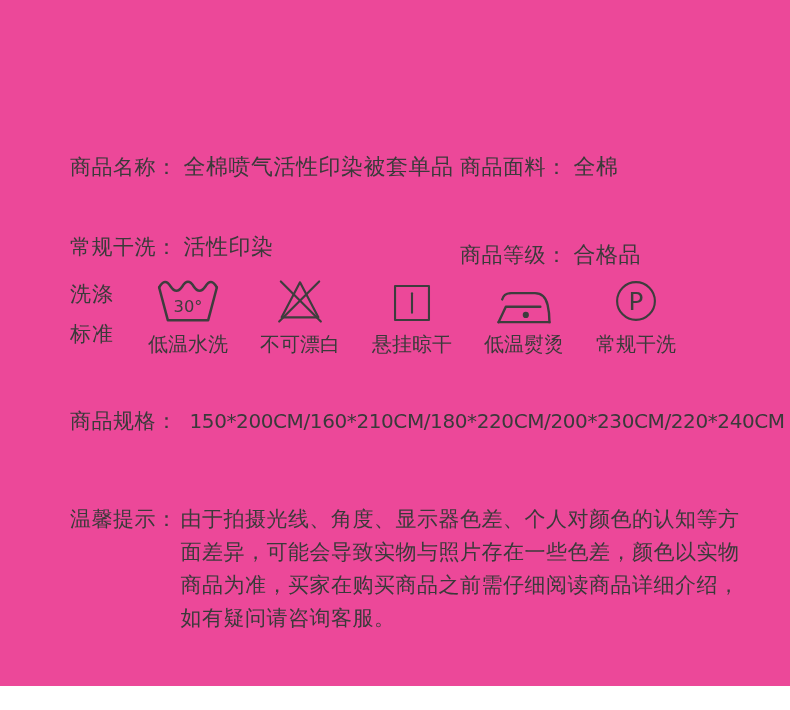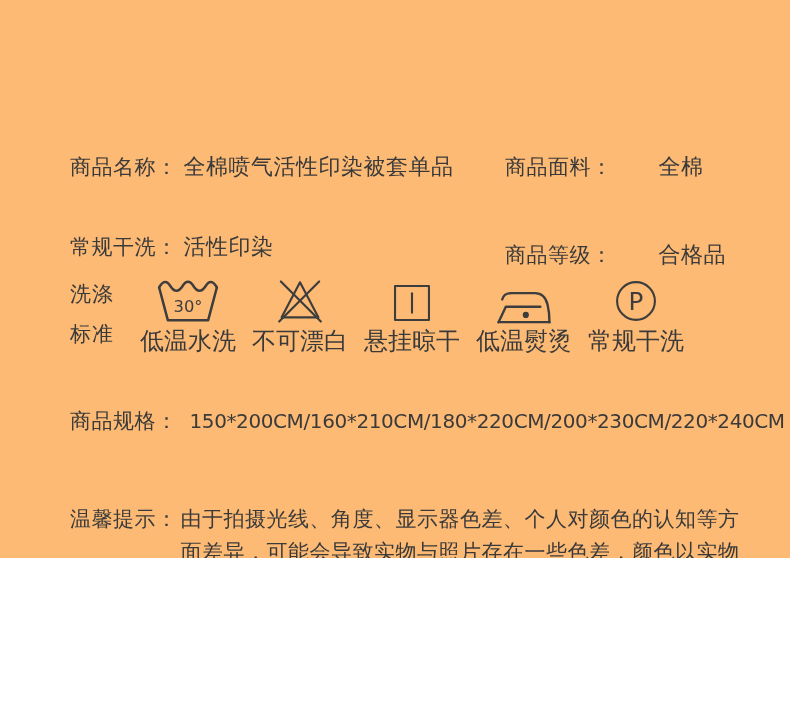--- a/index.html
+++ b/index.html
@@ -1,40 +1,40 @@
 <!DOCTYPE html>
 <html><head>
 <meta charset="utf-8">
 <style>
   html, body { margin: 0; padding: 0; }
   .page {
     position: relative;
     width: 790px;
-    height: 558px;
-    background: #fdba74;
+    height: 686px;
+    background: #ec4899;
     overflow: hidden;
     font-family: "DejaVu Sans", "Liberation Sans", sans-serif;
     color: #3a3a3a;
   }
   .spec-row { position: absolute; left: 0; width: 790px; }
   .row-1 { top: 112px; }
   .row-2 { top: 192px; }
   .spec-cell { position: absolute; display: flex; align-items: baseline; white-space: nowrap; }
   .cell-left  { left: 70px; }
-  .cell-right { left: 505px; gap: 40px; }
+  .cell-right { left: 460px; }
   .cell-offset { top: 8px; }
   .spec-label { font-size: 21px; letter-spacing: 0.5px; }
   .spec-value { font-size: 22px; margin-left: 6px; letter-spacing: 0.5px; margin-top: 40px; }
 
   .care-section { position: absolute; top: 272px; left: 0; width: 790px; }
   .care-label { position: absolute; left: 70px; top: 2px; font-size: 21px; line-height: 40px; letter-spacing: 1px; }
   .care-items { position: absolute; left: 132px; top: 0; display: flex; }
   .care-item { width: 112px; display: flex; flex-direction: column; align-items: center; }
   .care-icon-box { height: 52px; display: flex; align-items: flex-end; justify-content: flex-start; }
-  .care-caption { margin-top: 1px; font-size: 24px; white-space: nowrap; }
+  .care-caption { margin-top: 7px; font-size: 20px; white-space: nowrap; }
   .care-icon-box svg { display: block; }
   .icon-stroke { fill: none; stroke: #3d3d3d; stroke-width: 2.6; stroke-linejoin: round; stroke-linecap: round; }
   .icon-text { fill: #3d3d3d; stroke: none; font-family: "DejaVu Sans", "Liberation Sans", sans-serif; }
 
   .size-row { position: absolute; top: 407px; left: 70px; display: flex; align-items: baseline; white-space: nowrap; gap: 12px; }
   .size-value { font-size: 20px; letter-spacing: -0.4px; }
 
   .notice { position: absolute; top: 503px; left: 70px; display: flex; align-items: flex-start; }
   .notice-label { font-size: 21px; white-space: nowrap; flex: 0 0 auto; line-height: 33px; letter-spacing: 0.5px; }
   .notice-text { width: 562px; margin-left: 3px; font-size: 21px; line-height: 33px; letter-spacing: 0.5px; }

